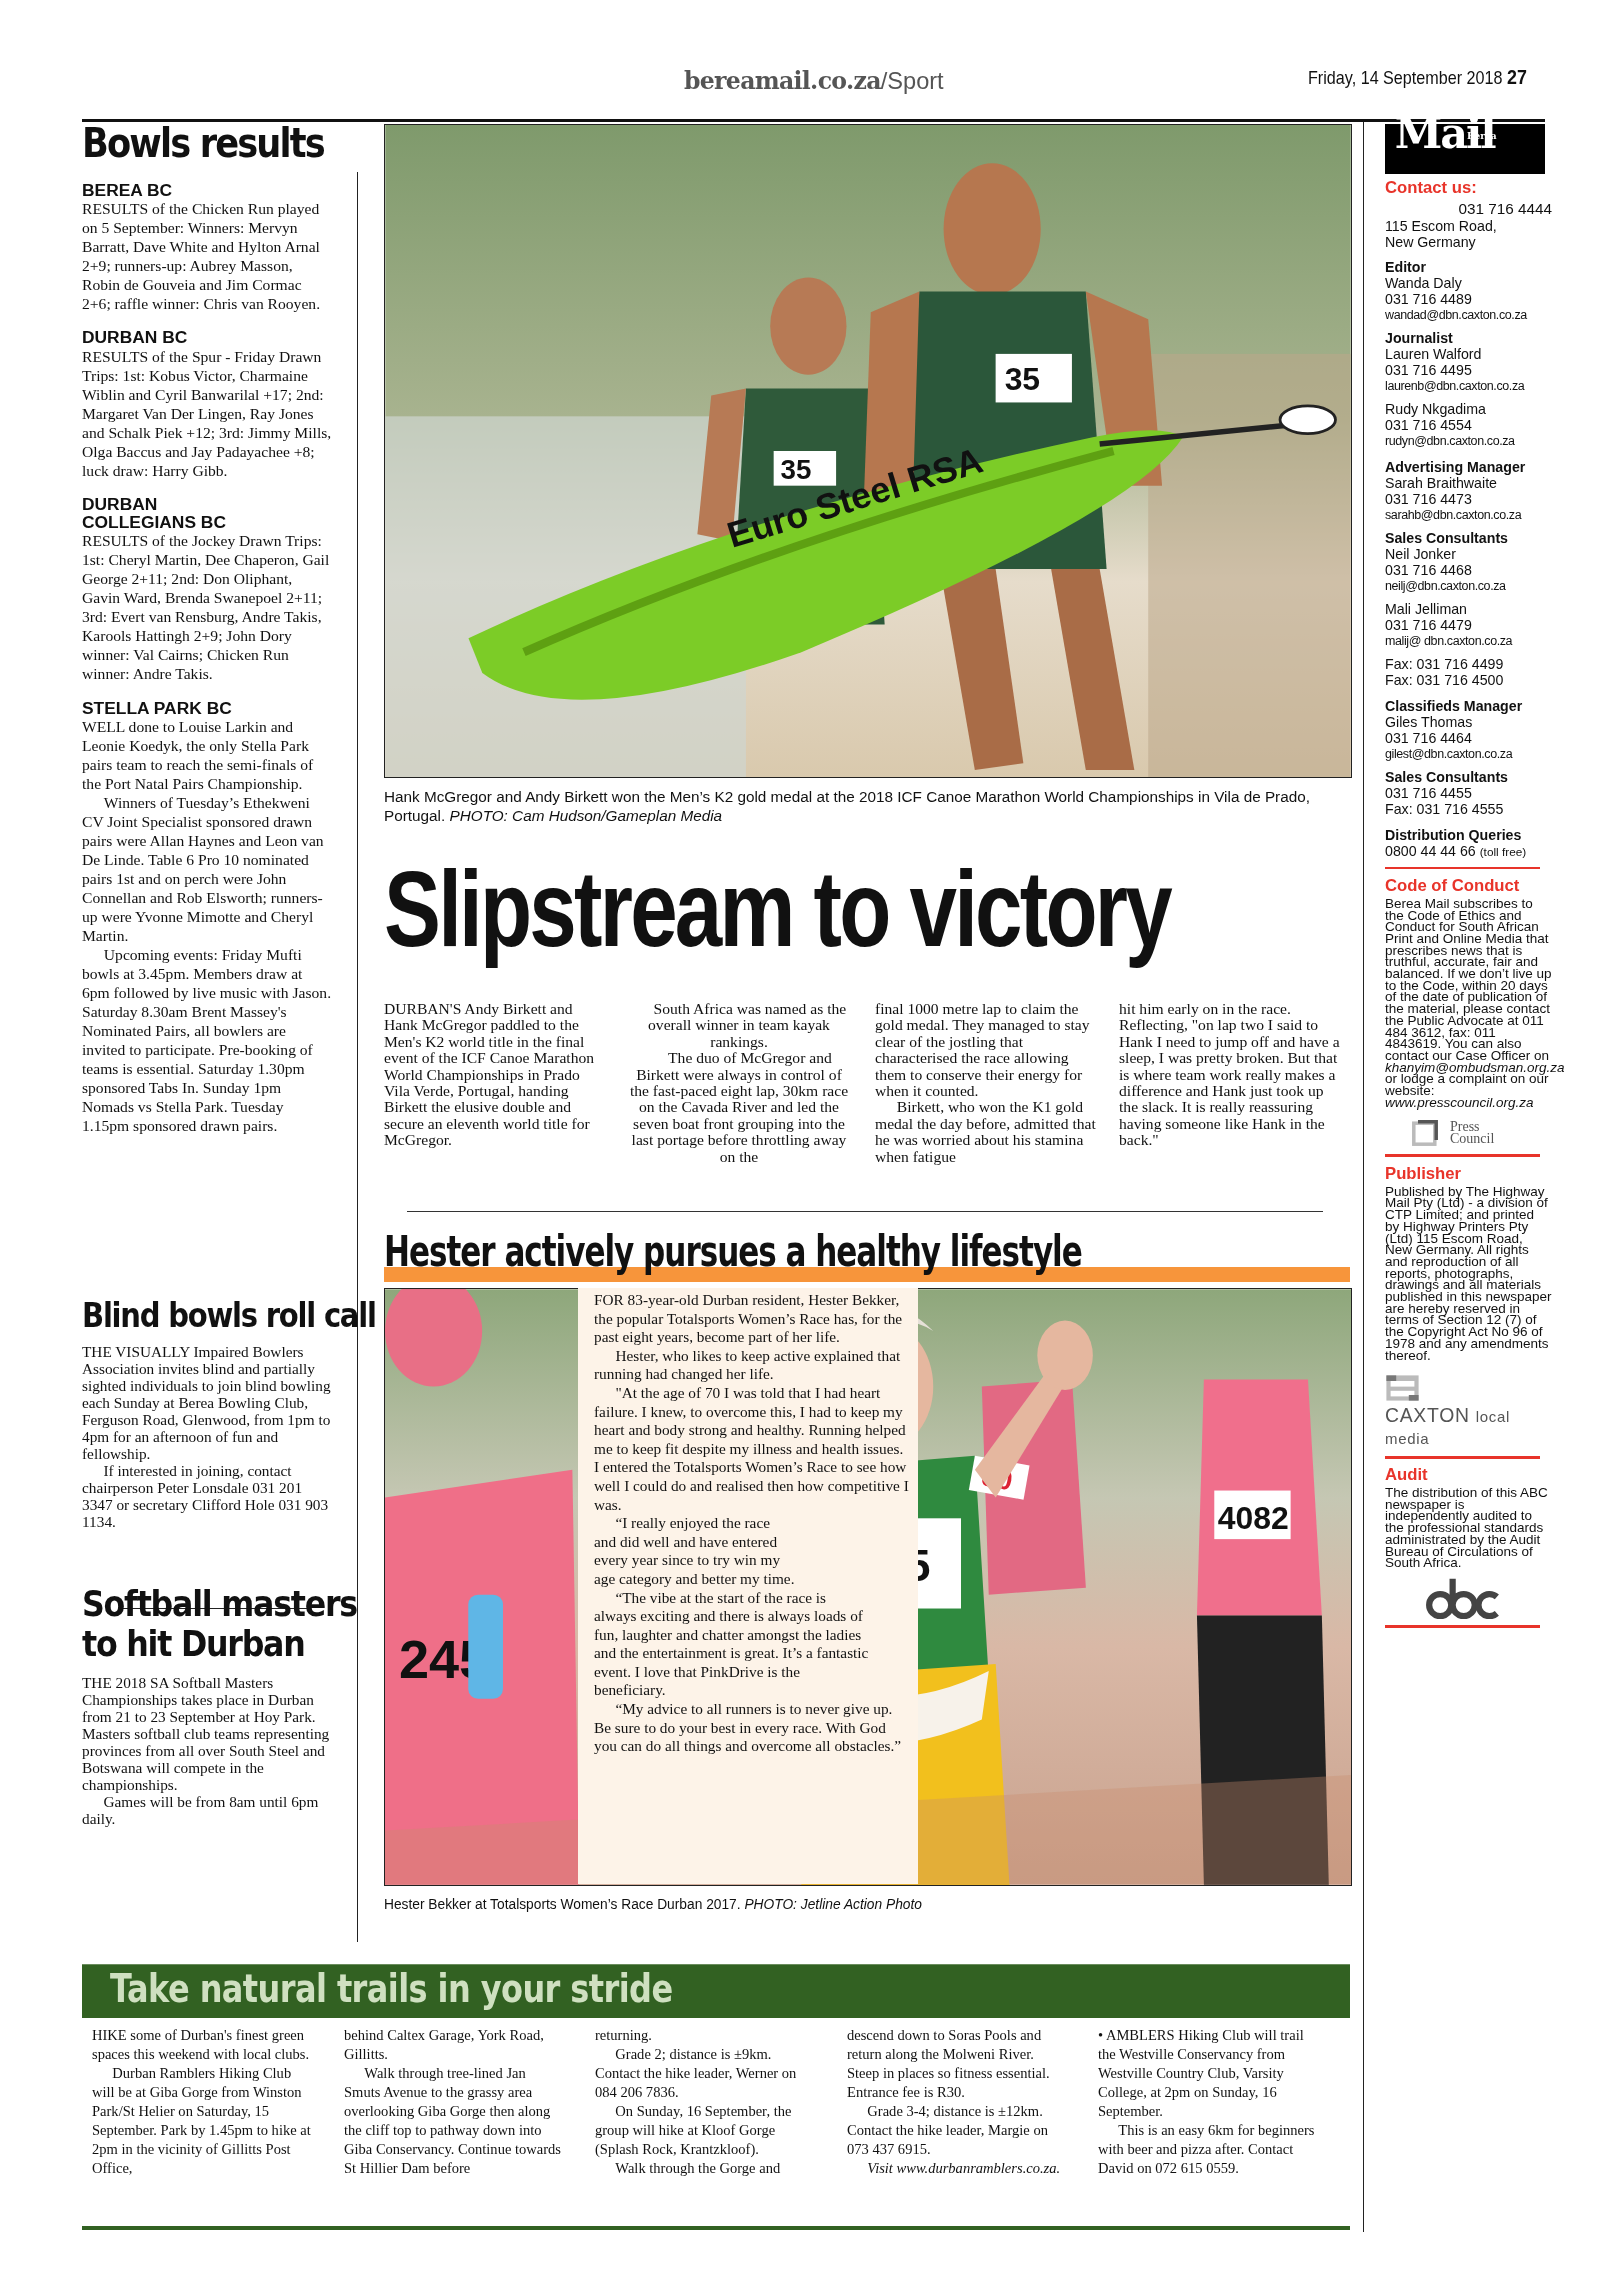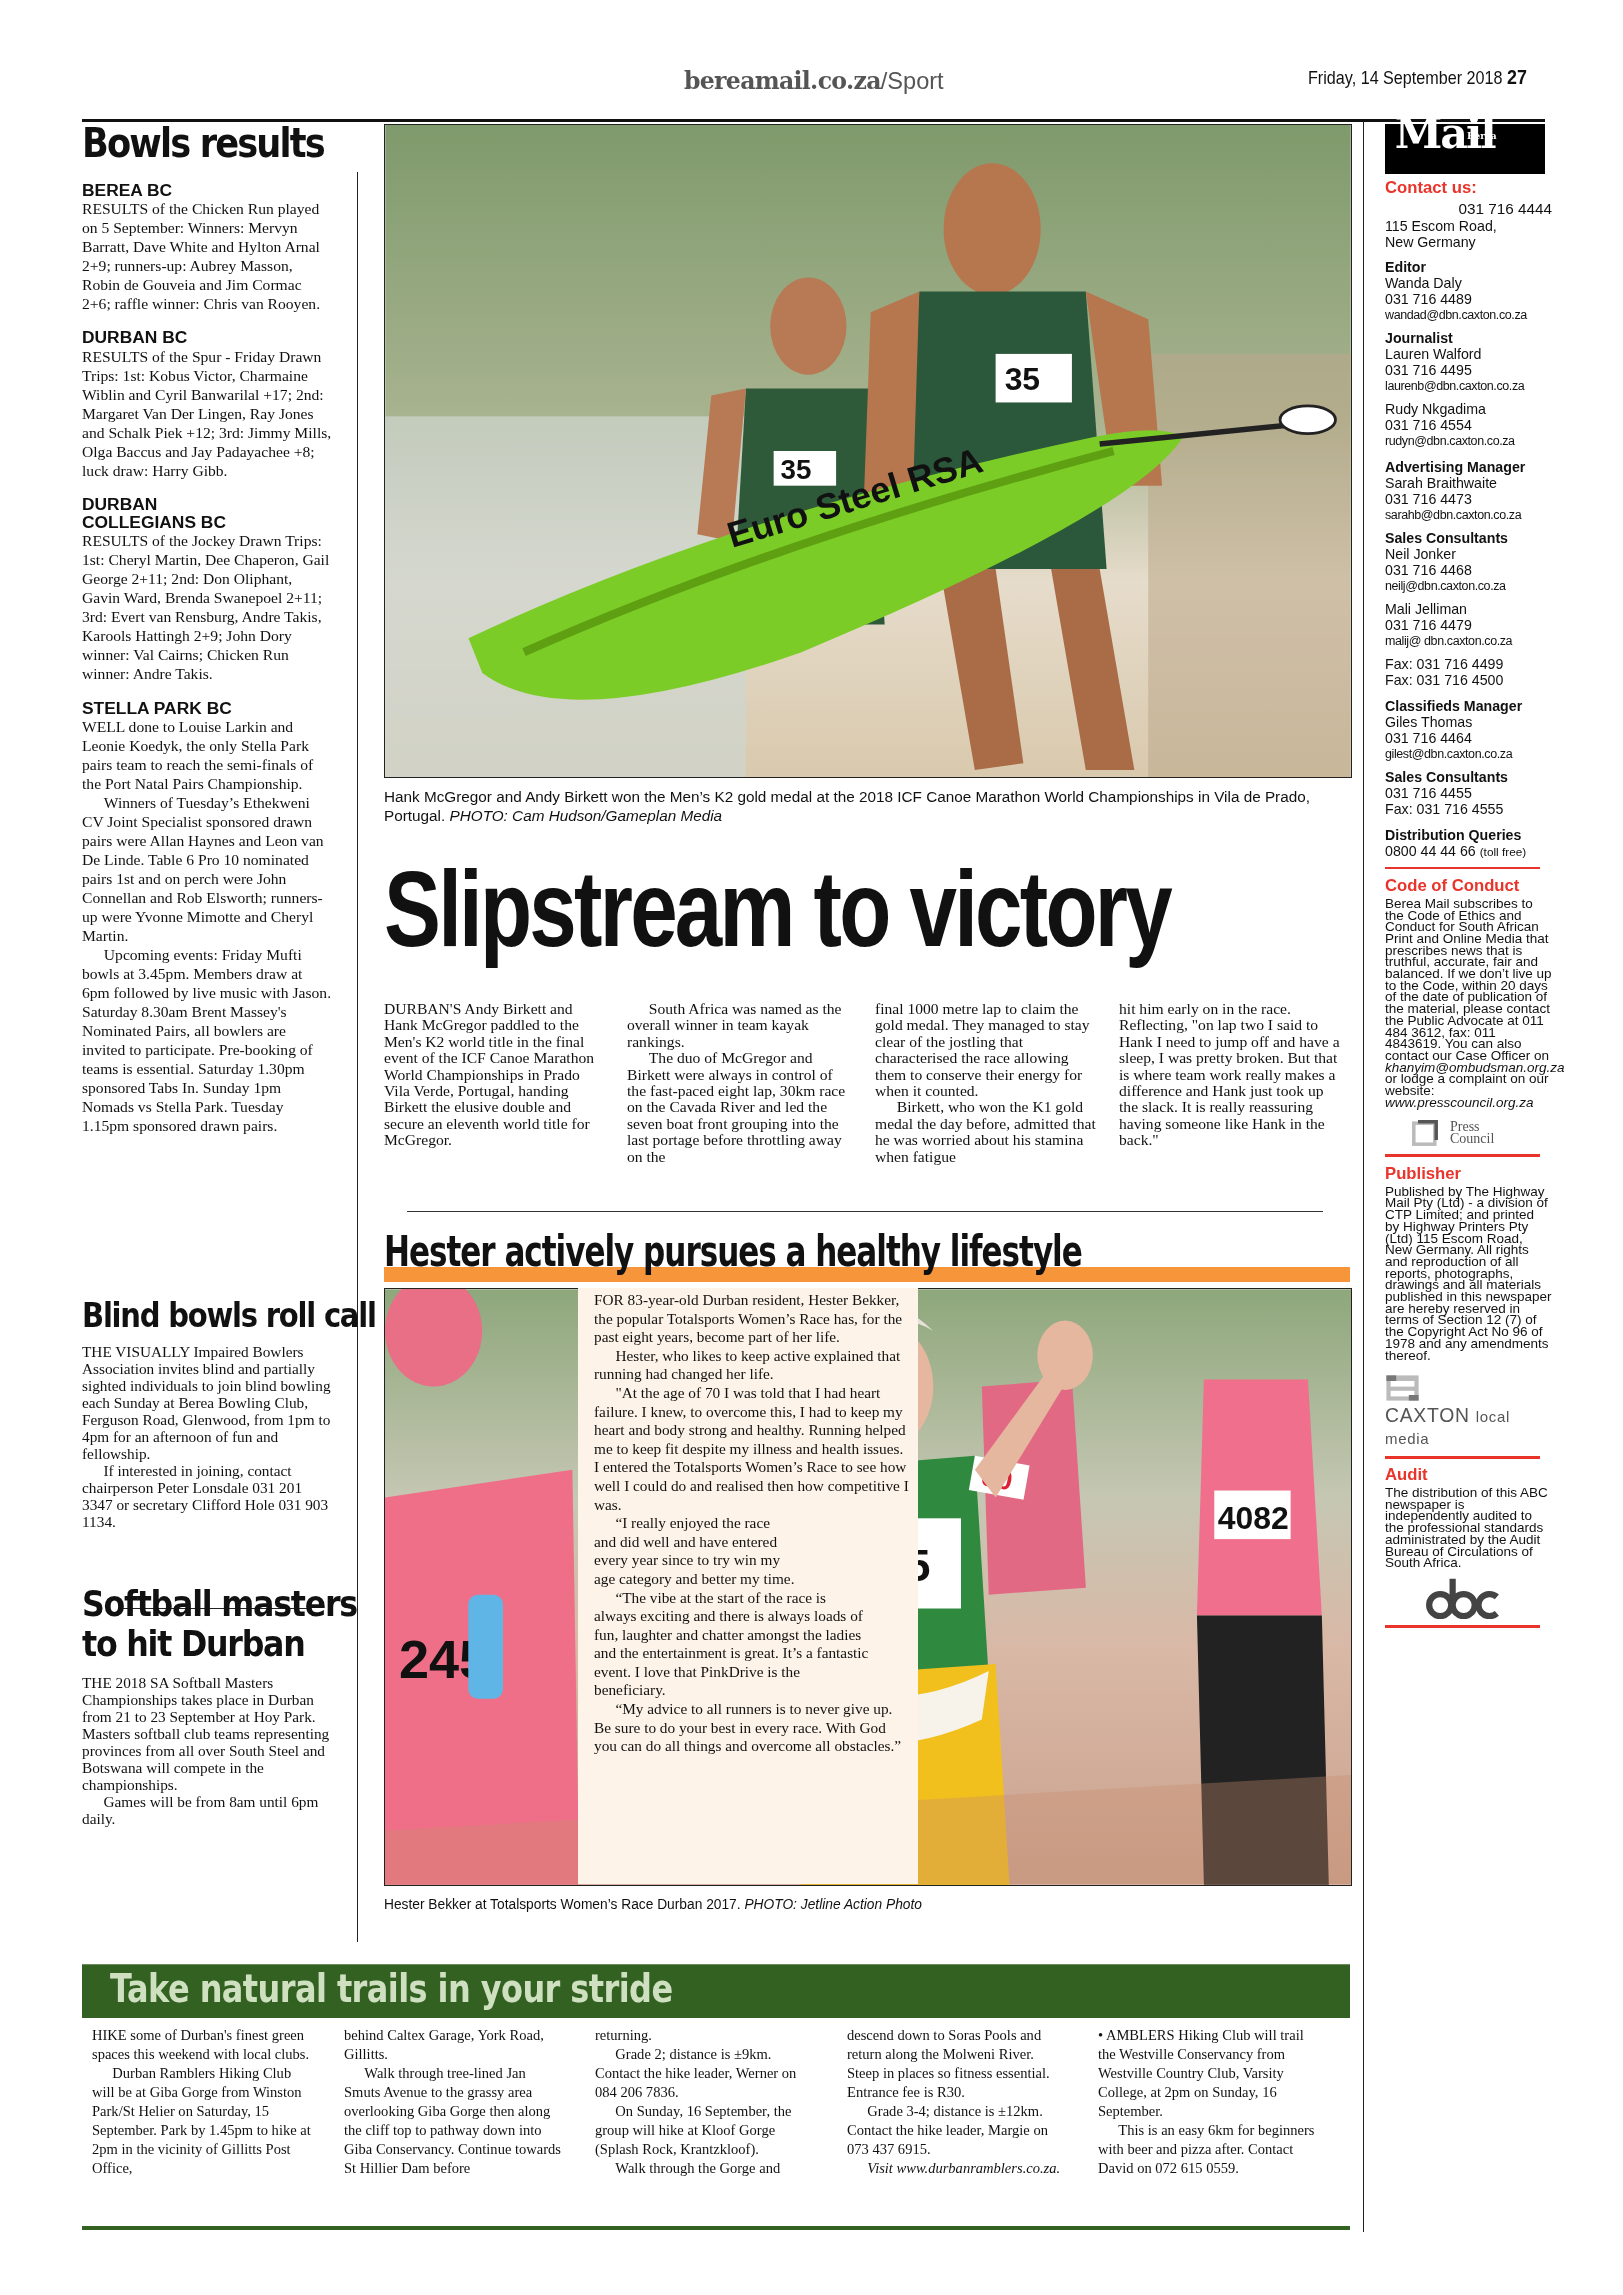--- a/index.html
+++ b/index.html
@@ -146,21 +146,21 @@
     <ellipse cx="1330" cy="425" rx="40" ry="20" fill="#fff" stroke="#222" stroke-width="4"></ellipse>
   </svg>
 </div>
 <div class="abs caption" style="left:384px;top:787px;width:966px;"><span>Hank McGregor and Andy Birkett won the Men’s K2 gold medal at the 2018 ICF Canoe Marathon World Championships in Vila de Prado, Portugal. </span><i>PHOTO: Cam Hudson/Gameplan Media</i></div>
 
 <div class="abs" id="headline">Slipstream to victory</div>
 
 <div class="abs mcol" style="left:384px;top:1001px;">
   <p class="p">DURBAN'S Andy Birkett and Hank McGregor paddled to the Men's K2 world title in the final event of the ICF Canoe Marathon World Championships in Prado Vila Verde, Portugal, handing Birkett the elusive double and secure an eleventh world title for McGregor.</p>
 </div>
-<div class="abs mcol" style="left:627px;top:1001px;">
+<div class="abs mcol" style="left:627px;top:1001px;text-align:center;">
   <p class="p ind">South Africa was named as the overall winner in team kayak rankings.</p>
   <p class="p ind">The duo of McGregor and Birkett were always in control of the fast-paced eight lap, 30km race on the Cavada River and led the seven boat front grouping into the last portage before throttling away on the</p>
 </div>
 <div class="abs mcol" style="left:875px;top:1001px;">
   <p class="p">final 1000 metre lap to claim the gold medal. They managed to stay clear of the jostling that characterised the race allowing them to conserve their energy for when it counted.</p>
   <p class="p ind">Birkett, who won the K1 gold medal the day before, admitted that he was worried about his stamina when fatigue</p>
 </div>
 <div class="abs mcol" style="left:1119px;top:1001px;">
   <p class="p">hit him early on in the race. Reflecting, "on lap two I said to Hank I need to jump off and have a sleep, I was pretty broken. But that is where team work really makes a difference and Hank just took up the slack. It is really reassuring having someone like Hank in the back."</p>
 </div>

